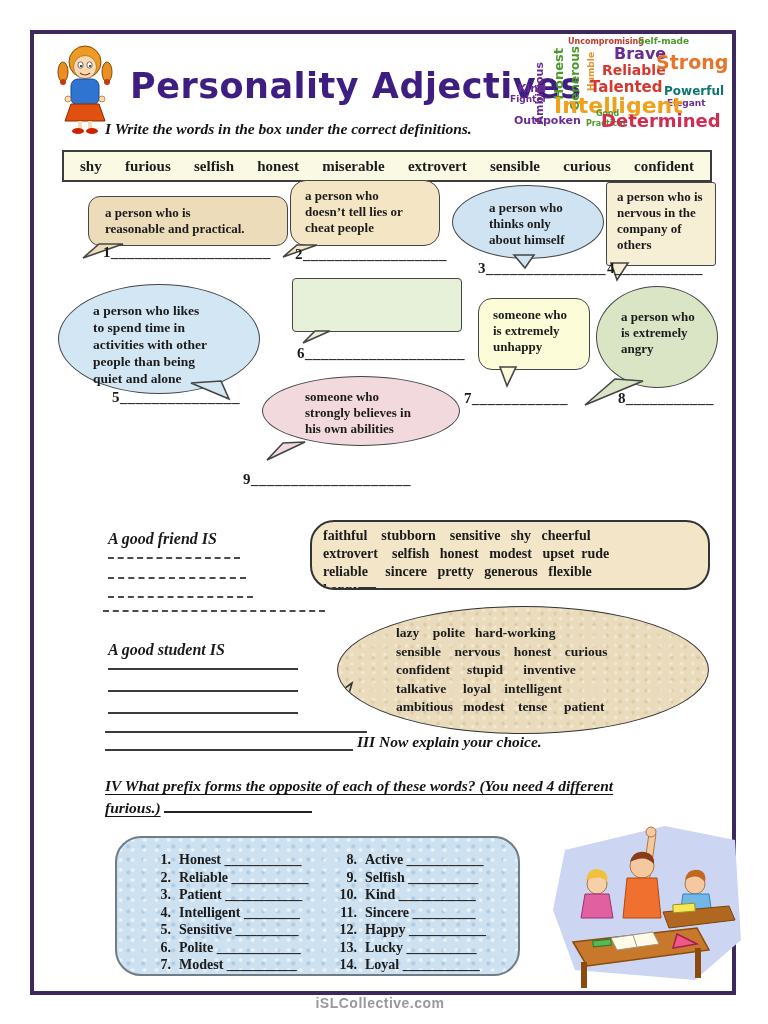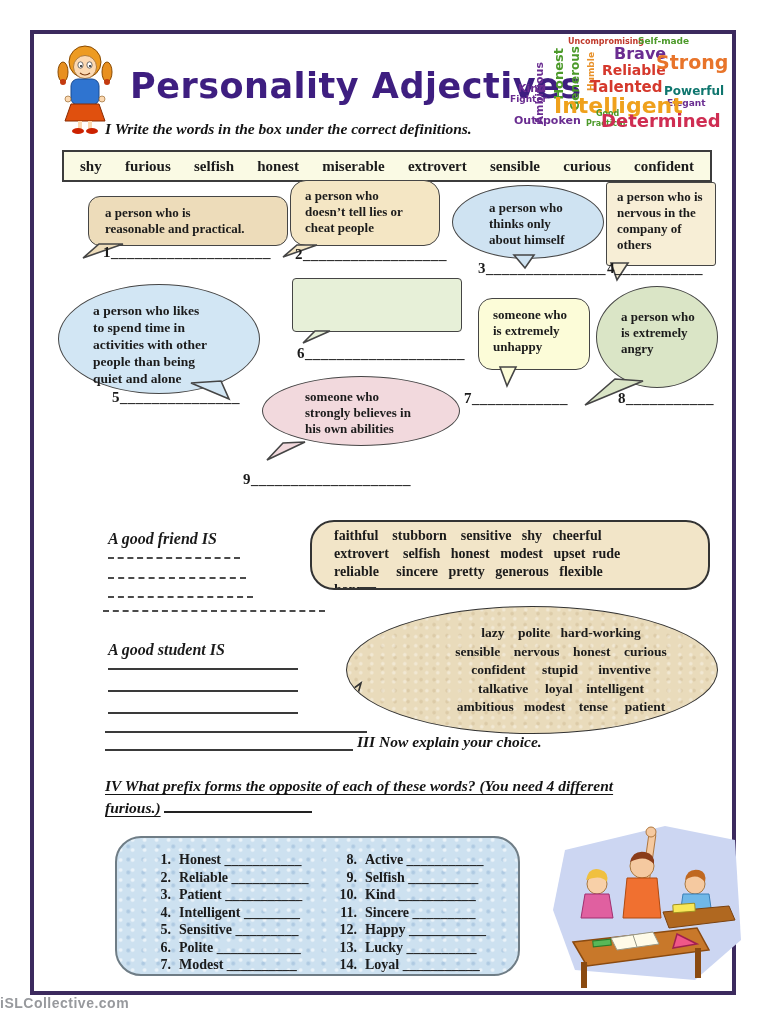--- a/index.html
+++ b/index.html
@@ -78,41 +78,41 @@
   .student-label{left:108px;top:641px;}
   .aline{position:absolute;height:0;}
   .dash{border-bottom:2px dashed #4a4a4a;}
   .solid{border-bottom:2px solid #3a3a3a;}
   .fl1{left:108px;top:557px;width:132px;} .fl2{left:108px;top:577px;width:138px;} .fl3{left:108px;top:596px;width:145px;}
   .fl4{left:103px;top:610px;width:222px;}
   .sl1{left:108px;top:668px;width:190px;} .sl2{left:108px;top:690px;width:190px;} .sl3{left:108px;top:712px;width:190px;}
   .sl4{left:105px;top:731px;width:262px;} .sl5{left:105px;top:749px;width:248px;}
 
   .friend-bubble{left:310px;top:520px;width:400px;height:70px;border-radius:24px;background:#f2e5c8;
-                 border:2px solid #333;padding:5px 0 0 22px;overflow:hidden;}
+                 border:2px solid #333;padding:5px 0 0 11px;overflow:hidden;}
   .wline{font-weight:bold;font-size:14px;line-height:18px;white-space:pre;}
-  .student-bubble{left:346px;top:606px;width:372px;height:128px;border-radius:50%;
+  .student-bubble{left:337px;top:606px;width:372px;height:128px;border-radius:50%;
                   background:#e9dbbb;border:1.6px solid #333;padding:17px 0 0 58px;overflow:hidden;
                   background-image:radial-gradient(circle at 25% 30%,rgba(255,255,255,.35) 1px,transparent 2.5px),
                                    radial-gradient(circle at 70% 60%,rgba(160,130,80,.18) 1px,transparent 2.5px);
-                  background-size:11px 9px,13px 11px;text-align:center;}
+                  background-size:11px 9px,13px 11px;}
   .student-bubble .wline{font-size:13.5px;line-height:18.5px;}
 
   
   .bluebox{position:absolute;left:115px;top:836px;width:405px;height:140px;background:#cde1f0;
            border:2px solid #6f7d86;border-radius:26px;box-sizing:border-box;padding:13px 0 0 28px;
            background-image:radial-gradient(circle at 30% 20%,rgba(255,255,255,.6) 1px,transparent 2.6px),
                             radial-gradient(circle at 75% 65%,rgba(120,160,200,.35) 1px,transparent 2.8px);
            background-size:12px 10px,15px 13px;}
   .cols{display:flex;}
   .col{width:186px;}
   .prow{display:flex;font-weight:bold;font-size:14px;line-height:17.5px;}
   .pnum{width:26px;text-align:right;margin-right:8px;}
 
-  .footer{position:absolute;left:0;top:995px;width:760px;text-align:left;
+  .footer{position:absolute;left:0;top:995px;width:760px;text-align:center;
           font-family:"Liberation Sans","DejaVu Sans",sans-serif;font-weight:bold;
           font-size:14px;color:#97999d;letter-spacing:0.5px;}
 
   .girl{position:absolute;left:50px;top:42px;}
   .kids{position:absolute;left:545px;top:820px;}
 </style>
 </head>
 <body>
 
 <div class="page">

